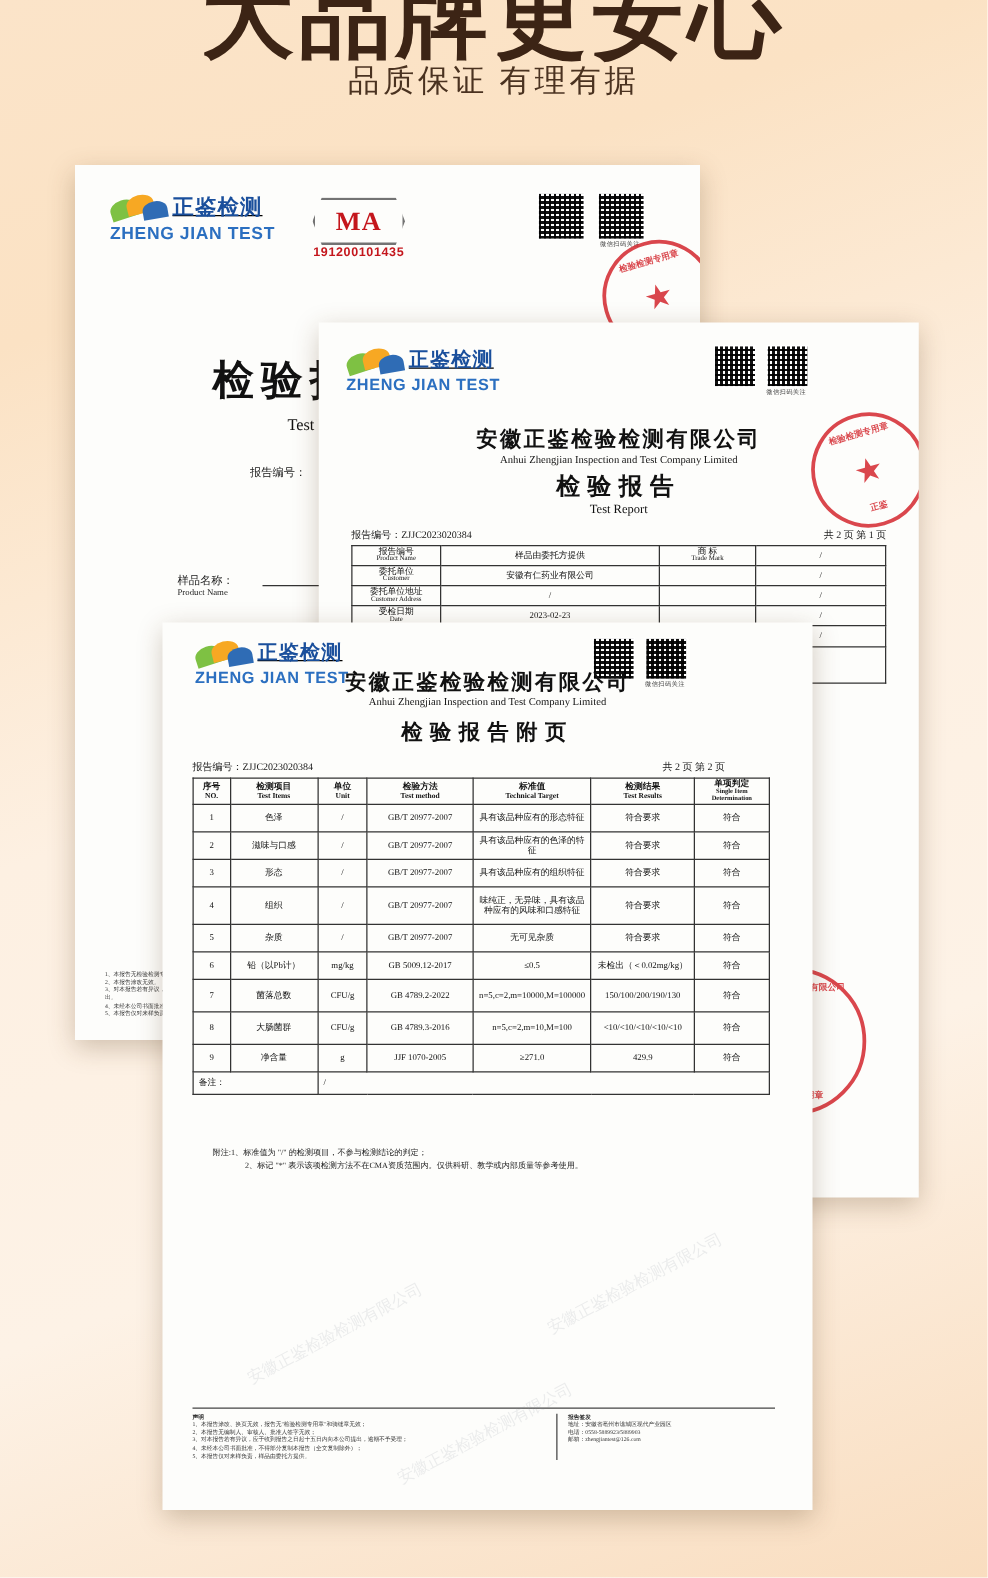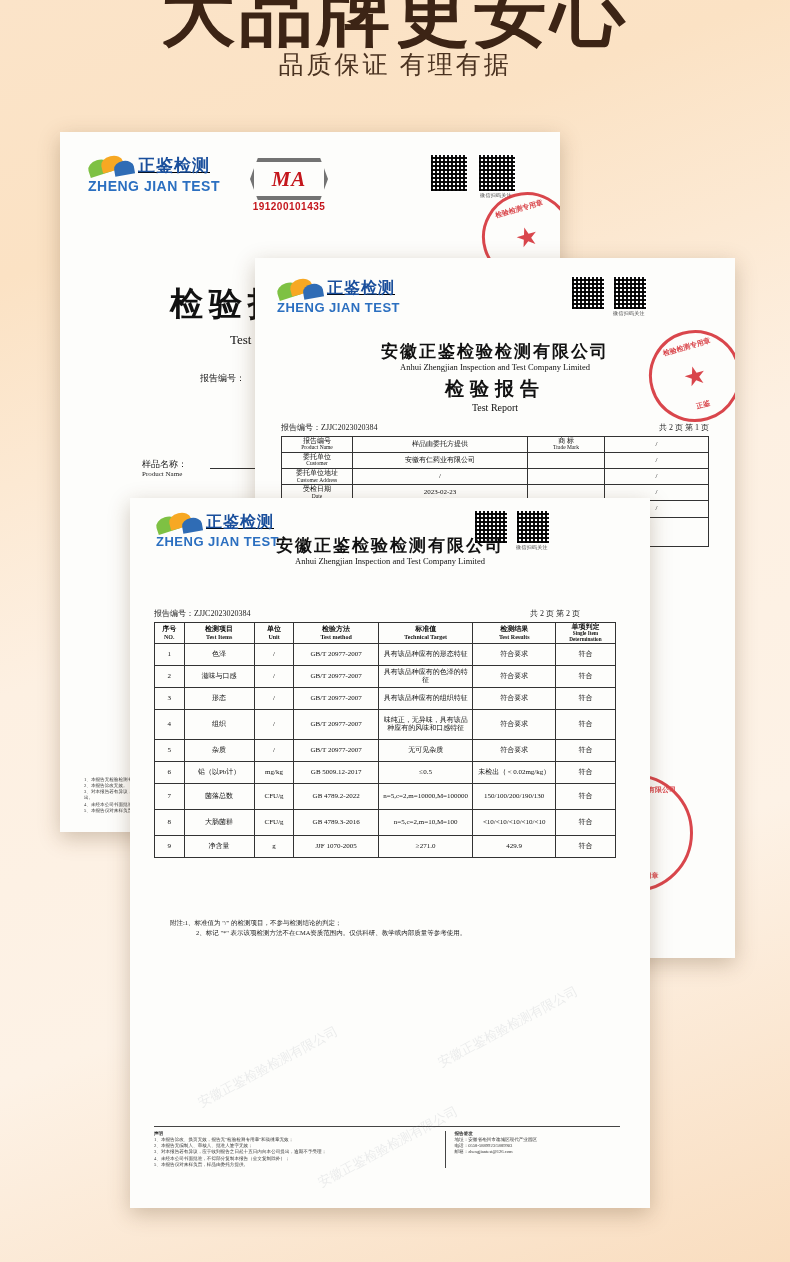--- a/index.html
+++ b/index.html
@@ -47,25 +47,25 @@
       repeating-linear-gradient(90deg,#111 0 2px,#fff 2px 4px),
       repeating-linear-gradient(0deg,#111 0 2px,#fff 2px 4px);
     background-blend-mode:multiply;
     border:1px solid #fff;
   }
   .qr-cap{font-size:5px;color:#444;text-align:center;letter-spacing:.3px;}
 
   
   .ma{position:absolute;text-align:center;}
   .ma .hex{
-    width:70px;height:34px;border:4px solid #737373;color:#c4161c;
+    width:70px;height:34px;border:2px solid #737373;color:#c4161c;
     font-weight:bold;font-size:21px;line-height:30px;letter-spacing:1px;
     font-family:"Liberation Serif",serif;
     clip-path:polygon(10% 0,90% 0,100% 50%,90% 100%,10% 100%,0 50%);
-    display:flex;align-items:center;justify-content:center;font-style:italic;
+    display:flex;align-items:center;justify-content:center;
   }
   .ma .num{color:#c4161c;font-size:10px;font-weight:bold;margin-top:1px;letter-spacing:.5px;}
 
   
   .stamp{
     position:absolute;border:3px solid #d21f26;border-radius:50%;
     color:#d21f26;display:flex;align-items:center;justify-content:center;
     opacity:.82;transform:rotate(-16deg);
   }
   .stamp .star{font-size:26px;line-height:1;}
@@ -281,20 +281,21 @@
   </div>
 
   <div class="qr" style="position:absolute;left:344px;top:12px;width:32px;height:32px;"></div>
   <div style="position:absolute;left:386px;top:12px;">
     <div class="qr" style="width:32px;height:32px;"></div>
     <div class="qr-cap" style="width:32px;">微信扫码关注</div>
   </div>
 
   <div class="org-cn" style="position:absolute;left:0;top:36px;width:520px;text-align:center;font-size:17px;">安徽正鉴检验检测有限公司</div>
   <div class="org-en" style="position:absolute;left:0;top:58px;width:520px;text-align:center;font-size:8.5px;">Anhui Zhengjian Inspection and Test Company Limited</div>
+  <div class="doc-cn" style="position:absolute;left:0;top:76px;width:520px;text-align:center;font-size:17px;">检验报告附页</div>
 
   <div class="smalltext" style="position:absolute;left:24px;top:110px;font-size:8px;">
     <span>报告编号：</span><span>ZJJC2023020384</span>
   </div>
   <div class="smalltext" style="position:absolute;right:70px;top:110px;font-size:8px;">共 2 页 第 2 页</div>
 
   <table class="t c2" style="position:absolute;left:24px;top:124px;width:462px;">
     <tbody>
         <tr>
       <th style="width:24px;">
@@ -400,20 +401,24 @@
       <td>符合</td>
     </tr>
     <tr style="height:22px;">
       <td>9</td>
       <td>净含量</td>
       <td>g</td>
       <td>JJF 1070-2005</td>
       <td>≥271.0</td>
       <td>429.9</td>
       <td>符合</td>
+    </tr>
+    <tr style="height:18px;">
+      <td colspan="2" style="text-align:left;padding-left:4px;">备注：</td>
+      <td colspan="5" style="text-align:left;padding-left:4px;">/</td>
     </tr>
   </tbody>
     </table>
 
   <div class="smalltext" style="position:absolute;left:40px;top:420px;font-size:6.5px;line-height:1.5;">
     <div>附注:1、标准值为 "/" 的检测项目，不参与检测结论的判定；</div>
     <div style="padding-left:26px;">2、标记 "*" 表示该项检测方法不在CMA资质范围内。仅供科研、教学或内部质量等参考使用。</div>
   </div>
 
 

